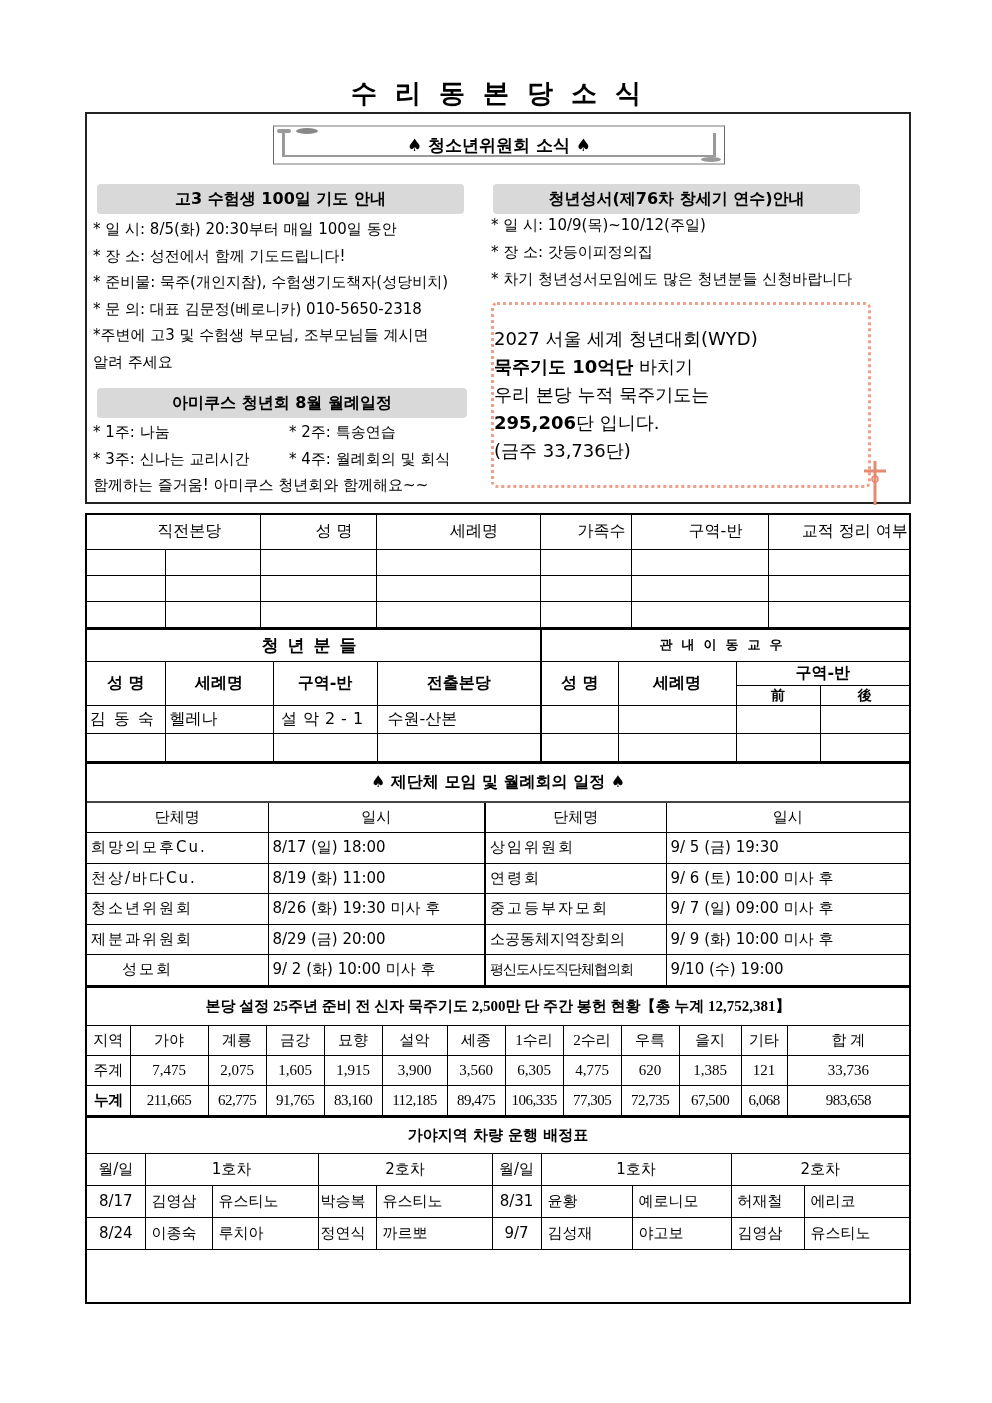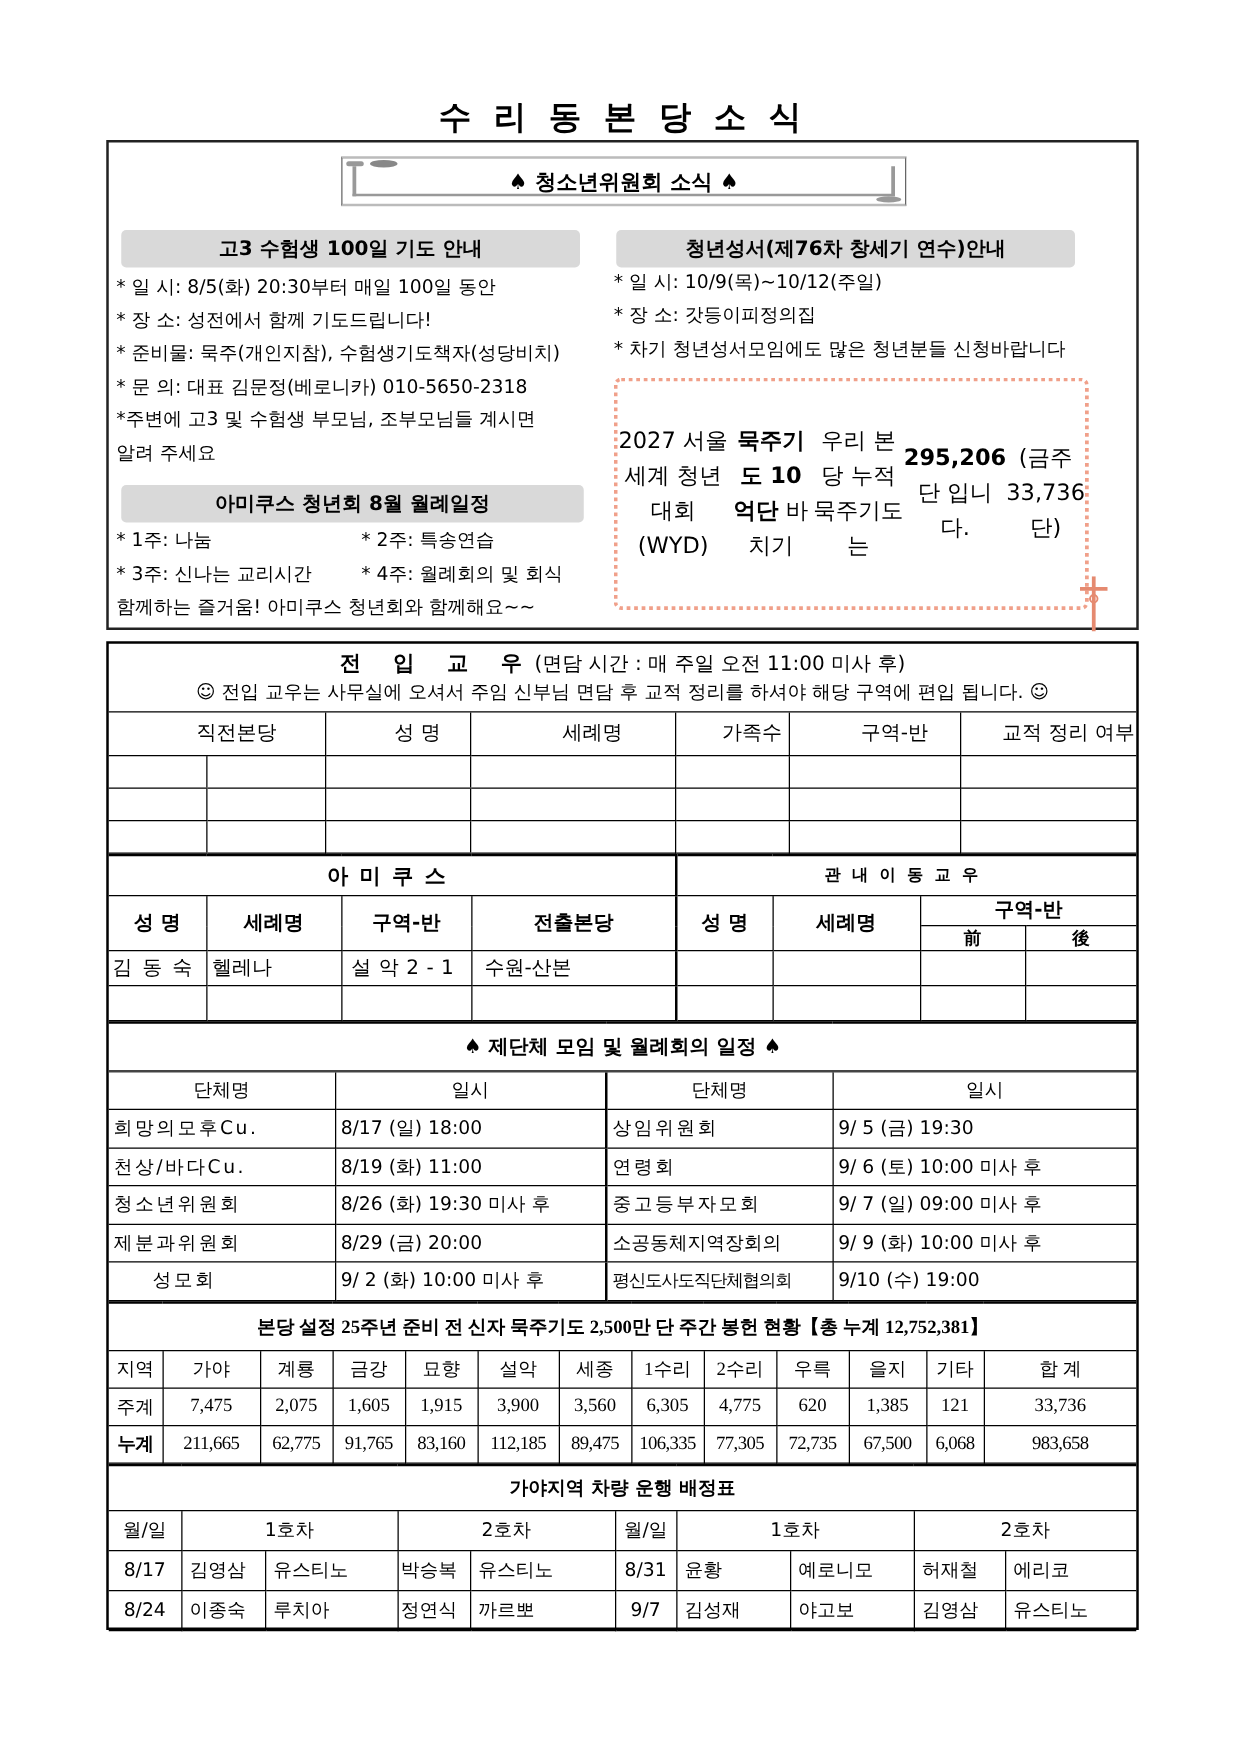--- a/index.html
+++ b/index.html
@@ -36,21 +36,21 @@
     position: absolute; height: 30px; background: #d9d9d9; border-radius: 4px;
     font-weight: bold; font-size: 16px; display: flex; align-items: center; justify-content: center;
   }
   .txt-block { position: absolute; font-size: 15px; line-height: 26.5px; white-space: nowrap; }
   .txt-block .line { display: block; }
 
   .rosary {
     position: absolute; left: 404px; top: 188px; width: 380px; height: 186px;
     border: 3px dotted #f0a08a;
     border-radius: 6px;
-    display: flex; align-items: center; justify-content: center;
+    display: flex; flex-direction: column; align-items: flex-start; justify-content: center;
     font-size: 18px; line-height: 28px; text-align: center;
   }
   .rosary .b { font-weight: bold; }
   .crucifix { position: absolute; right: -22px; bottom: -22px; width: 30px; height: 46px; }
 
   
   table { border-collapse: collapse; width: 100%; table-layout: fixed; }
   td, th { border: 1px solid #000; font-weight: normal; text-align: center; vertical-align: middle; }
 
   .frame {
@@ -126,24 +126,20 @@
     <svg class="crucifix" viewBox="0 0 30 46">
       <line x1="15" y1="0" x2="15" y2="44" stroke="#e58a70" stroke-width="3"></line>
       <line x1="4" y1="10" x2="26" y2="10" stroke="#e58a70" stroke-width="3"></line>
       <circle cx="15" cy="18" r="3" fill="none" stroke="#e58a70" stroke-width="1.5"></circle>
     </svg>
   </div>
 </div>
 
 <div class="frame">
 
-  <div class="transfer-in-head">
-    <div class="t1"><b>전 입 교 우</b><span>(면담 시간 : 매 주일 오전 11:00 미사 후)</span></div>
-    <div class="t2">☺ 전입 교우는 사무실에 오셔서 주임 신부님 면담 후 교적 정리를 하셔야 해당 구역에 편입 됩니다. ☺</div>
-  </div>
   <table class="t-in">
     <colgroup>
         <col style="width:78px">
         <col style="width:95px">
         <col style="width:116px">
         <col style="width:164px">
         <col style="width:91px">
         <col style="width:137px">
         <col>
       </colgroup>
@@ -192,21 +188,21 @@
         <col style="width:108px">
         <col style="width:104px">
         <col style="width:164px">
         <col style="width:77px">
         <col style="width:118px">
         <col style="width:84px">
         <col>
       </colgroup>
     <tbody>
         <tr style="height:33px;">
-      <td colspan="4" class="bold spaced" style="border-left:none;border-right:2px solid #000;font-size:17px;">아미쿠스</td>
+      <td colspan="4" class="bold spaced" style="border-left:none;border-right:2px solid #000;font-size:17px;">청년분들</td>
       <td colspan="4" class="bold spaced" style="border-right:none;font-size:13px;">관내이동교우</td>
     </tr>
     <tr style="height:24px;">
       <td rowspan="2" class="bold" style="border-left:none;border-right:1px dotted #000;">성 명</td>
       <td rowspan="2" class="bold">세례명</td>
       <td rowspan="2" class="bold">구역-반</td>
       <td rowspan="2" class="bold" style="border-right:2px solid #000;">전출본당</td>
       <td rowspan="2" class="bold" style="border-right:1px dotted #000;">성 명</td>
       <td rowspan="2" class="bold">세례명</td>
       <td colspan="2" class="bold" style="border-right:none;border-bottom:1px dotted #000;">구역-반</td>

